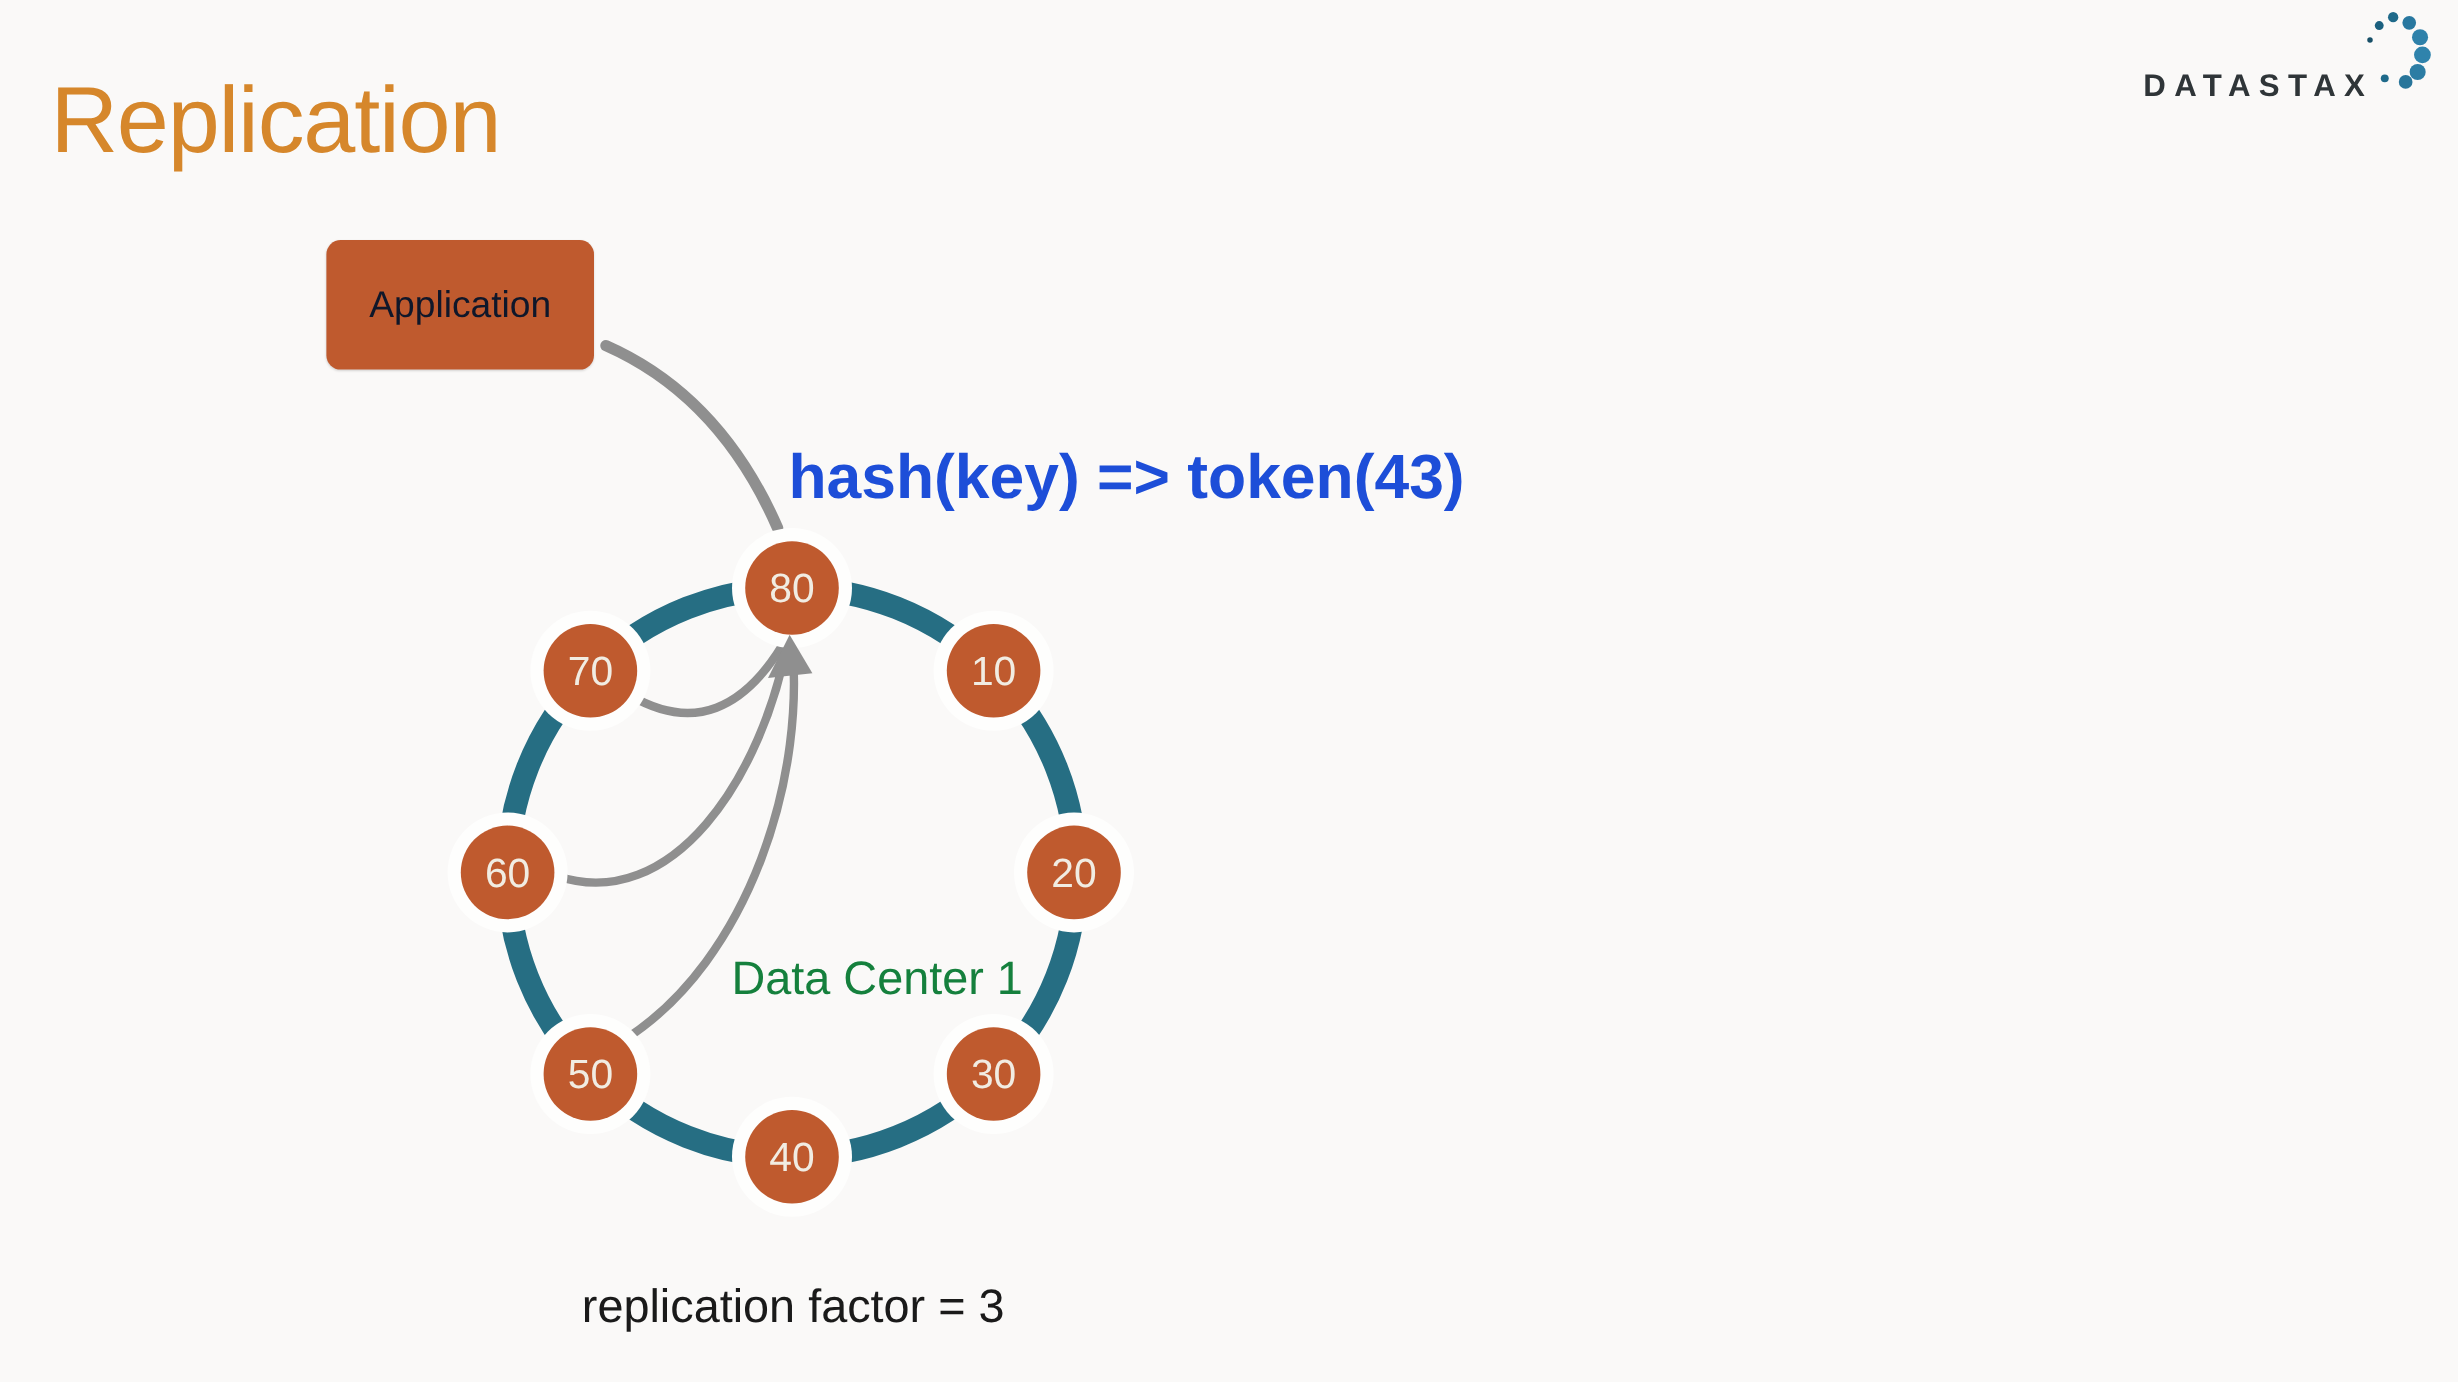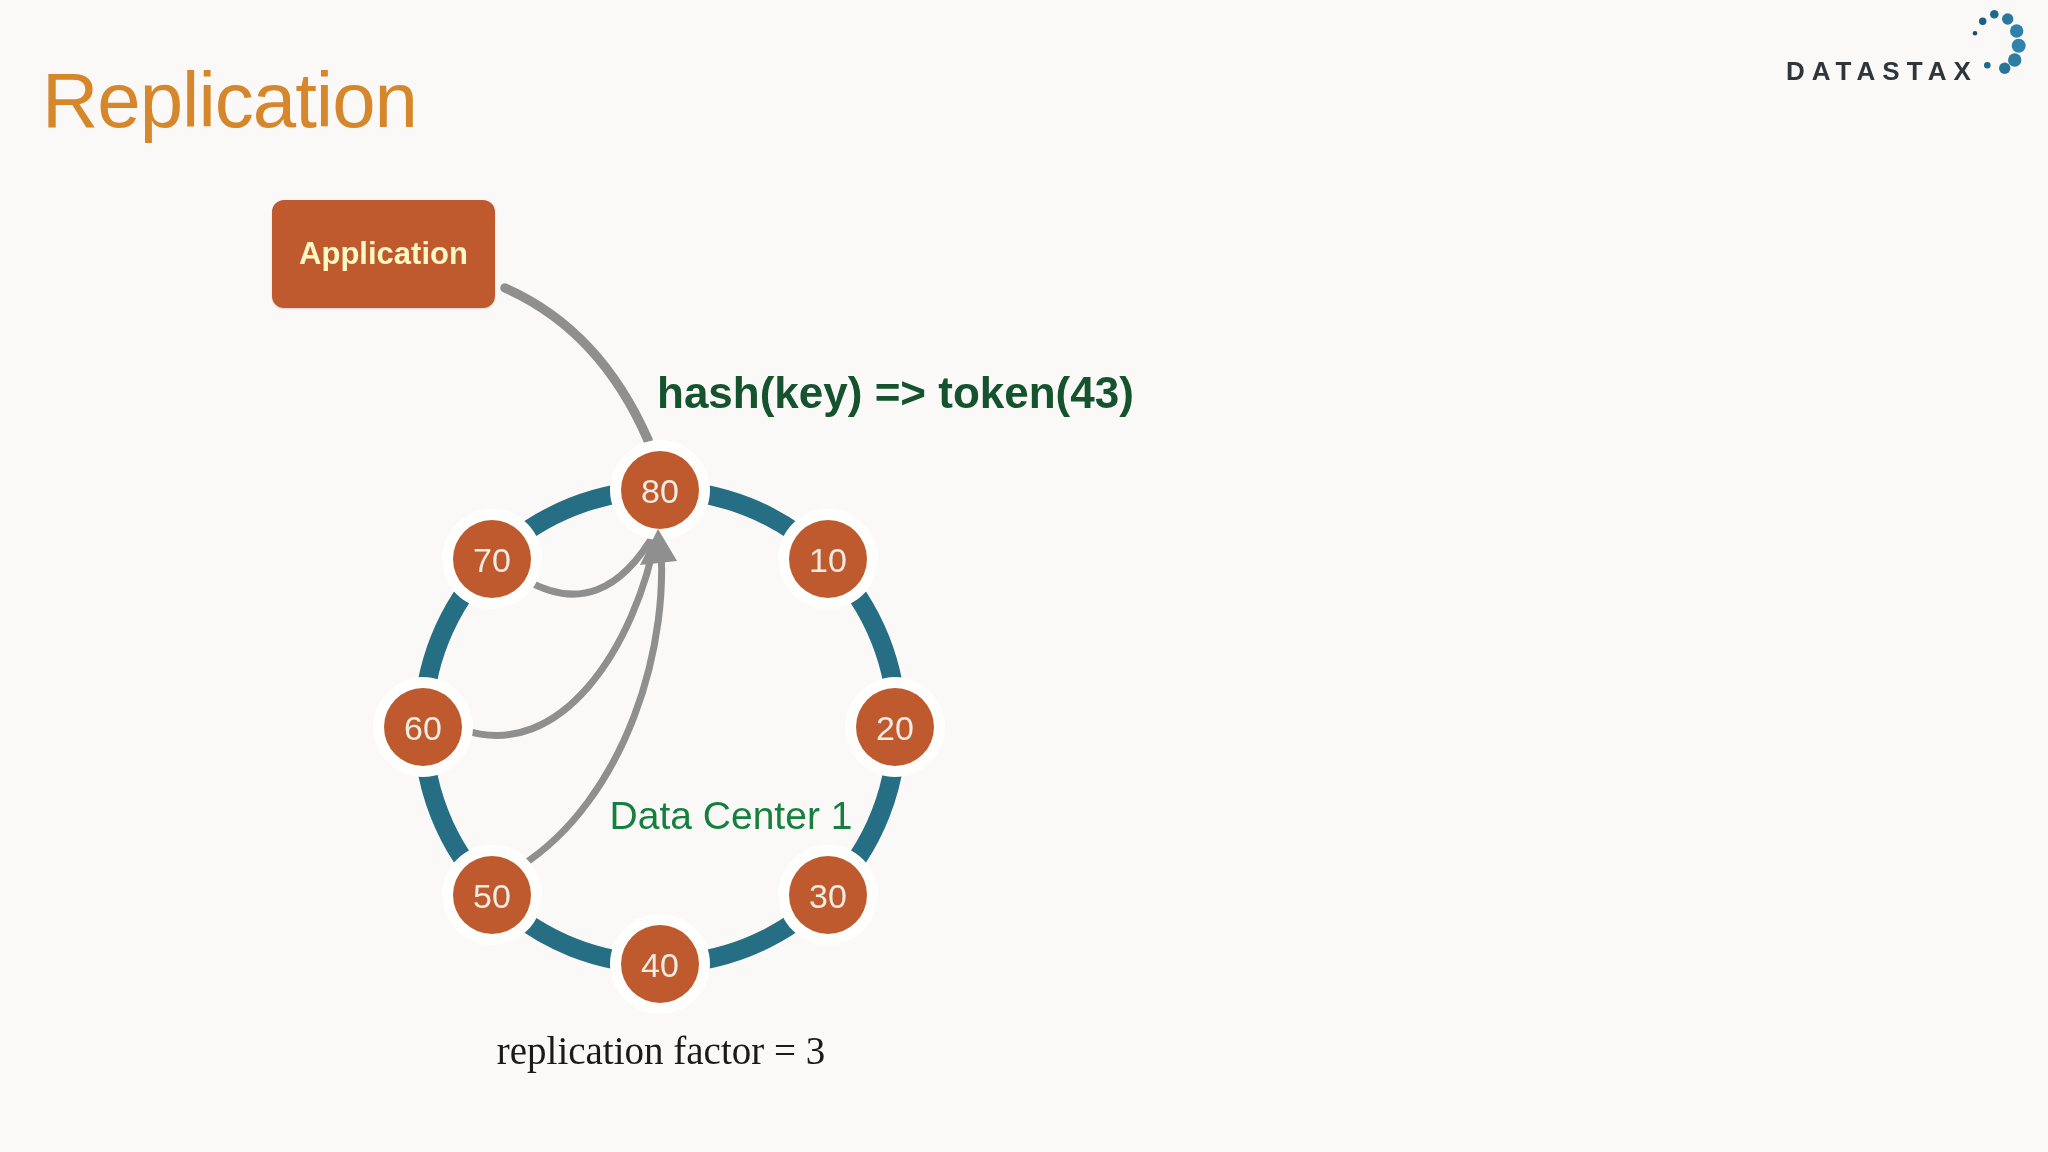--- a/index.html
+++ b/index.html
@@ -11,28 +11,28 @@
          letter-spacing:-1px;color:#D6872B;line-height:1.2;}
 
   .logo{position:absolute;left:1786px;top:0;width:262px;height:90px;}
   .logo .wordmark{position:absolute;left:0;top:56px;font-size:26px;font-weight:700;
          letter-spacing:7px;color:#2F3538;}
   .logo svg{position:absolute;left:176px;top:0;}
 
   .app-box{position:absolute;left:272px;top:200px;width:223px;height:108px;
          background:#BF5A2E;border-radius:12px;display:flex;align-items:center;
          justify-content:center;box-shadow:0 1px 2px rgba(0,0,0,0.15);}
-  .app-box span{color:#fef9c3;font-size:31px;font-weight:700;}
+  .app-box span{color:#0f172a;font-size:31px;font-weight:400;}
 
-  .hash-label{position:absolute;left:657px;top:368px;font-size:44px;font-weight:700;
-         color:#14532d;white-space:nowrap;}
+  .hash-label{position:absolute;left:657px;top:368px;font-size:52px;font-weight:700;
+         color:#1d4ed8;white-space:nowrap;}
   .dc-label{position:absolute;left:731px;top:794px;transform:translateX(-50%);
          font-size:39px;font-weight:400;color:#15803d;white-space:nowrap;}
-  .rf-label{position:absolute;left:661px;top:1028px;transform:translateX(-50%);
-         font-size:39px;font-weight:400;color:#1A1A1A;white-space:nowrap;font-family:Liberation Serif, serif;}
+  .rf-label{position:absolute;left:661px;top:1068px;transform:translateX(-50%);
+         font-size:39px;font-weight:400;color:#1A1A1A;white-space:nowrap;}
 
   svg.diagram{position:absolute;left:0;top:0;width:2048px;height:1152px;}
   .ring-circle{fill:none;stroke:#266E83;stroke-width:19px;}
   .gray-curve{fill:none;stroke:#8F8F8F;stroke-linecap:round;}
   .app-curve{stroke-width:9.5px;}
   .fan-curve{stroke-width:7px;}
   .halo{fill:#FEFEFD;}
   .node{fill:#BF5A2E;}
   .node-label{font-family:"Liberation Sans",sans-serif;font-size:34px;font-weight:500;
          fill:#F1ECE2;text-anchor:middle;dominant-baseline:central;}

